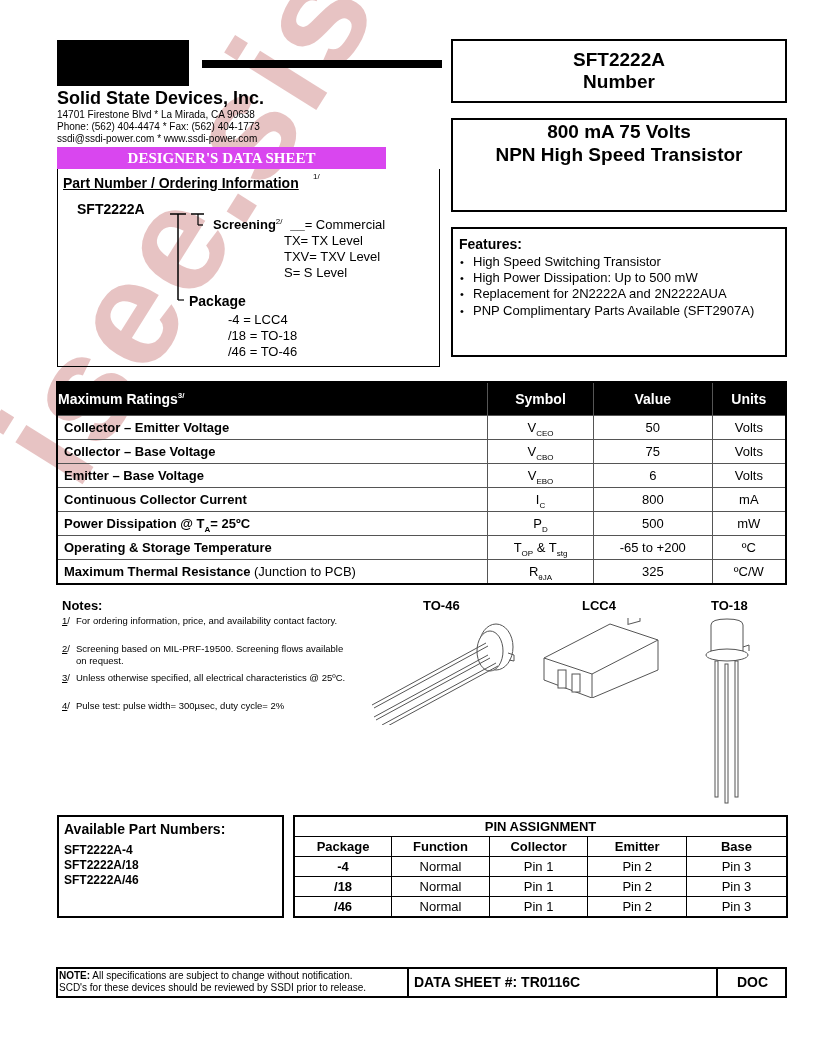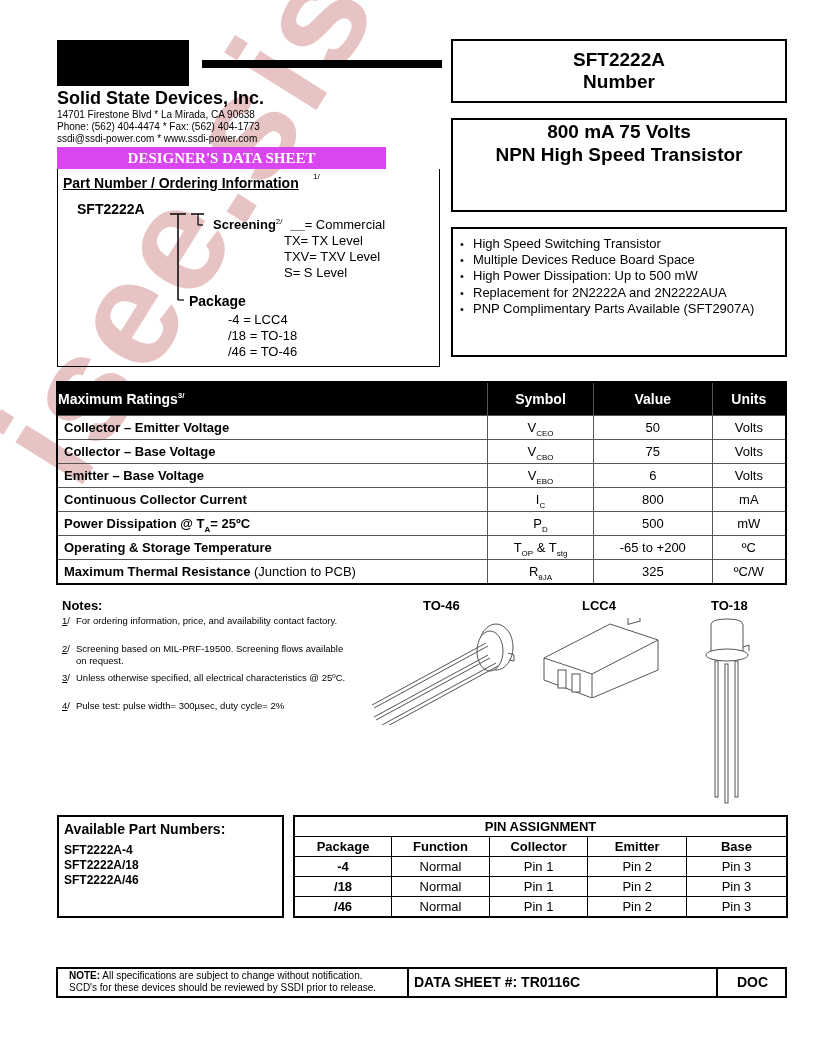--- a/index.html
+++ b/index.html
@@ -64,21 +64,21 @@
   .avail-part { left: 64px; font-size: 12px; font-weight: bold; line-height: 15px; }
 
   
   #pin-table { left: 293px; top: 815px; width: 495px; border-collapse: collapse; border: 2px solid #000; }
   #pin-table td, #pin-table th { border: 1px solid #000; font-size: 13px; padding: 0; height: 19px; text-align: center; }
   #pin-table th { font-weight: bold; }
   #pin-table td.pkg { font-weight: bold; }
 
   
   #footer { left: 56px; top: 967px; width: 731px; height: 31px; border: 2px solid #000; box-sizing: border-box; }
-  #footer-note { left: 69px; top: 970px; width: 340px; font-size: 10px; line-height: 12px; }
+  #footer-note { left: 59px; top: 970px; width: 340px; font-size: 10px; line-height: 12px; }
   #footer-div1 { left: 407px; top: 967px; width: 2px; height: 31px; background: #000; }
   #footer-div2 { left: 716px; top: 967px; width: 2px; height: 31px; background: #000; }
   #footer-sheet { left: 414px; top: 974px; font-size: 14px; font-weight: bold; }
   #footer-doc { left: 737px; top: 974px; font-size: 14px; font-weight: bold; }
 
   
   #watermark { left: -40px; top: 420px; width: 1100px; transform: rotate(-58deg); transform-origin: 0 0;
                font-size: 150px; font-weight: bold; color: rgba(170, 40, 40, 0.28);
                white-space: nowrap; pointer-events: none; letter-spacing: 4px; }
   #watermark-wrap { left: 0; top: 0; width: 816px; height: 1056px; overflow: hidden; pointer-events: none; }
@@ -127,22 +127,22 @@
 
 <div id="series-box" class="abs box">
   <div>SFT2222A</div>
   <div>Number</div>
 </div>
 <div id="rating-box" class="abs box">
   <div>800 mA  75 Volts</div>
   <div>NPN High Speed Transistor</div>
 </div>
 <div id="features-box" class="abs box">
+  <div id="features-title">Features:</div>
   <div class="feat">High Speed Switching Transistor</div>
-  <div class="feat">Multiple Devices Reduce Board Space</div>
   <div class="feat">High Power Dissipation: Up to 500 mW</div>
   <div class="feat">Replacement for 2N2222A and 2N2222AUA</div>
   <div class="feat">PNP Complimentary Parts Available (SFT2907A)</div>
 </div>
 
 <table id="ratings-table" class="abs">
   <colgroup>
       <col style="width:432px">
       <col style="width:106px">
       <col style="width:119px">

